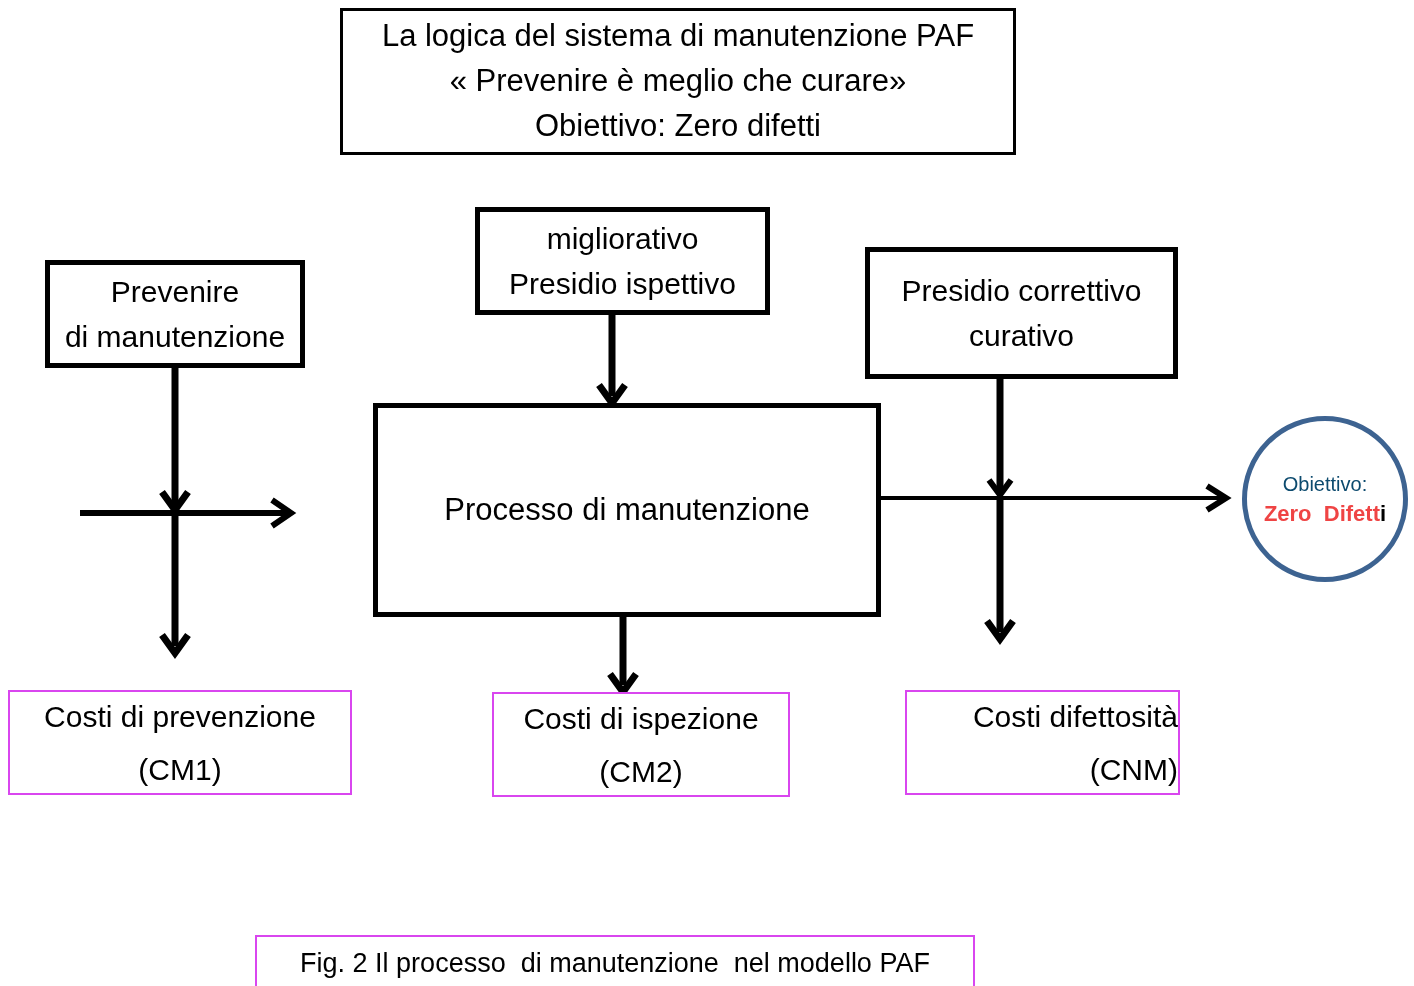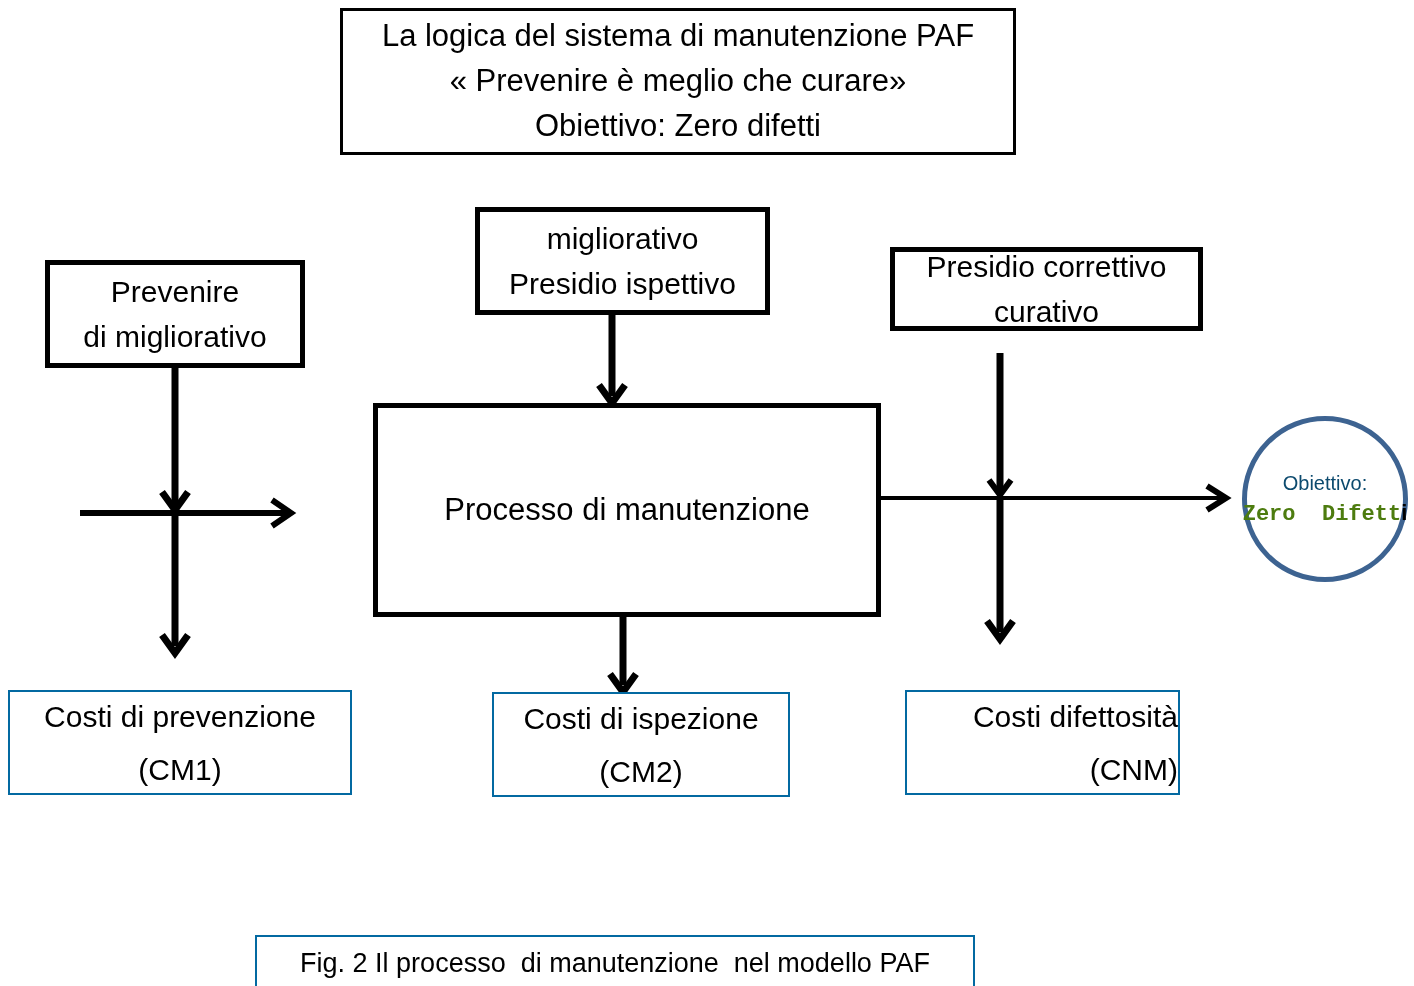--- a/index.html
+++ b/index.html
@@ -27,32 +27,32 @@
     background: #ffffff;
     color: #000000;
     display: flex;
     flex-direction: column;
     align-items: center;
     justify-content: center;
     text-align: center;
     box-sizing: border-box;
   }
   .thick { border: 5px solid #000000; }
-  .thin  { border: 2px solid #0369a1; gap: 8px; }
+  .thin  { border: 2px solid #d946ef; gap: 8px; }
 
   .title-box {
     left: 292px; top: 8px; width: 676px; height: 147px;
     border: 3px solid #000000;
     font-size: 31px;
     line-height: 1.45;
     margin-left: 48px;
   }
   .prevention-box  { left: 45px;  top: 260px; width: 260px; height: 108px; font-size: 30px; line-height: 1.5; }
   .inspection-box  { left: 475px; top: 207px; width: 295px; height: 108px; font-size: 30px; line-height: 1.5; }
-  .corrective-box  { left: 890px; top: 247px; width: 313px; height: 84px; font-size: 30px; line-height: 1.5; }
+  .corrective-box  { left: 865px; top: 247px; width: 313px; height: 132px; font-size: 30px; line-height: 1.5; }
   .process-box     { left: 373px; top: 403px; width: 508px; height: 214px; font-size: 31px; }
 
   .cost-prevention-box { left: 8px;   top: 690px; width: 344px; height: 105px; font-size: 30px; line-height: 1.5; }
   .cost-inspection-box { left: 492px; top: 692px; width: 298px; height: 105px; font-size: 30px; line-height: 1.5; }
   .cost-defect-box     { left: 905px; top: 690px; width: 275px; height: 105px; font-size: 30px; line-height: 1.5; align-items: flex-end; }
 
   .caption-box {
     left: 255px; top: 915px; width: 720px; height: 57px;
     font-size: 27px;
     margin-top: 20px;
@@ -66,21 +66,21 @@
     background: #ffffff;
     box-sizing: border-box;
     display: flex;
     flex-direction: column;
     align-items: center;
     justify-content: center;
     text-align: center;
   }
   .goal-line1 { font-size: 20px; color: #0c4a6e; line-height: 1.5; }
   .goal-line2 { font-size: 22px; font-weight: bold; line-height: 1.4; white-space: pre; }
-  .goal-red   { color: #4d7c0f; font-family: Liberation Mono, monospace; }
+  .goal-red   { color: #ef4444; }
   .goal-black { color: #000000; }
 
   .pre { white-space: pre; }
 </style>
 </head>
 <body>
 
 <div class="canvas">
 
   <svg class="arrows-layer" width="1414" height="986" viewBox="0 0 1414 986" fill="none" stroke="#000000" stroke-linejoin="miter">
@@ -111,21 +111,21 @@
   </svg>
 
   <div class="box title-box">
     <div>La logica del sistema di manutenzione PAF</div>
     <div>« Prevenire è meglio che curare»</div>
     <div>Obiettivo: Zero difetti</div>
   </div>
 
   <div class="box thick prevention-box">
     <div>Prevenire</div>
-    <div>di migliorativo</div>
+    <div>di manutenzione</div>
   </div>
 
   <div class="box thick inspection-box">
     <div>migliorativo</div>
     <div>Presidio ispettivo</div>
   </div>
 
   <div class="box thick corrective-box">
     <div>Presidio correttivo</div>
     <div>curativo</div>

